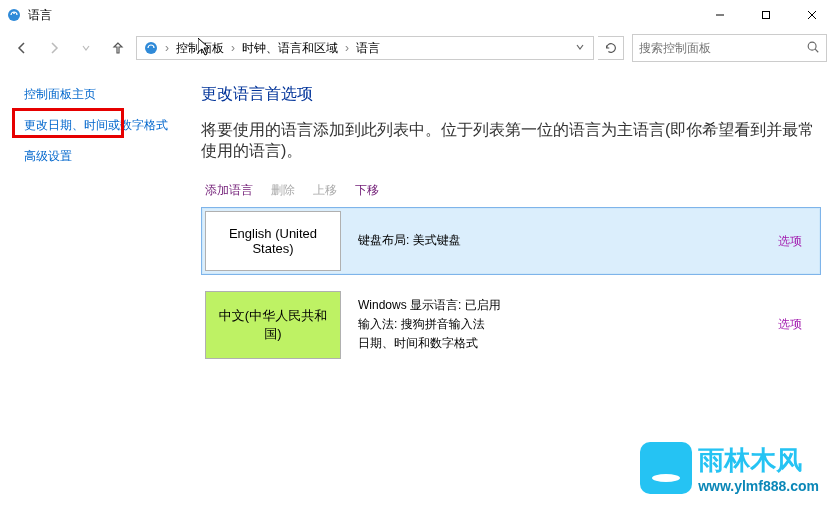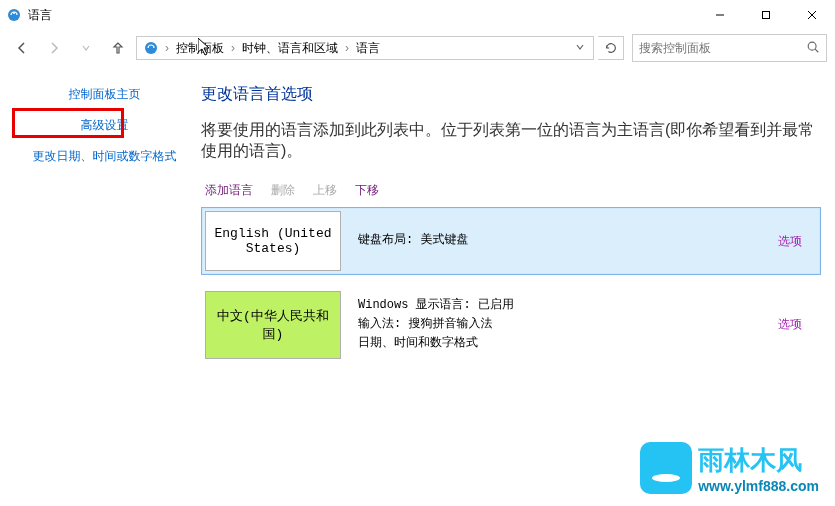--- a/index.html
+++ b/index.html
@@ -69,21 +69,20 @@
     .searchbox input { border: none; outline: none; flex: 1; font-size: 12px; color: #888; }
     .search-icon { color: #666; cursor: pointer; }
     
     .main {
       display: flex;
       height: calc(100% - 66px);
     }
     .sidebar {
       width: 195px;
       padding: 20px 10px 0 24px;
-      text-align: center;
     }
     .sidebar a { display: block; color: #0066cc; text-decoration: none; margin-bottom: 14px; cursor: pointer; }
     .highlight-box {
       position: absolute;
       border: 3px solid #e60000;
       left: 12px; top: 108px;
       width: 112px; height: 30px;
       pointer-events: none;
     }
     .content {
@@ -94,21 +93,20 @@
     .content .desc { font-size: 16px; color: #333; margin-bottom: 20px; }
     .toolbar { display: flex; gap: 18px; margin-bottom: 8px; padding-left: 4px; }
     .toolbar .tbtn { cursor: pointer; color: #701a75; }
     .toolbar .tbtn.disabled { color: #aaa; cursor: default; }
     .lang-list { }
     .lang-row {
       display: flex;
       align-items: stretch;
       border: 1px solid transparent;
       margin-bottom: 12px;
-      font-family: Liberation Mono, monospace;
     }
     .lang-row.selected {
       border: 1px solid #7eb4ea;
       background: #dbeefc;
       box-shadow: inset 0 0 0 1px #cfe8fa;
     }
     .lang-name {
       width: 136px;
       border: 1px solid #b0b0b0;
       display: flex; align-items: center; justify-content: center;
@@ -246,22 +244,22 @@
     <span class="search-icon"><svg width="14" height="14" viewBox="0 0 16 16">
           <circle cx="7" cy="7" r="4.5" fill="none" stroke="#666" stroke-width="1.3"></circle>
           <line x1="10.5" y1="10.5" x2="14" y2="14" stroke="#666" stroke-width="1.3"></line>
         </svg></span>
   </div>
 </div>
 
 <div class="main">
   <div class="sidebar">
     <a>控制面板主页</a>
+    <a>更改日期、时间或数字格式</a>
     <a>高级设置</a>
-    <a>更改日期、时间或数字格式</a>
   </div>
 
   <div class="content">
     <h1>更改语言首选项</h1>
     <p class="desc">将要使用的语言添加到此列表中。位于列表第一位的语言为主语言(即你希望看到并最常使用的语言)。</p>
 
     <div class="toolbar">
       <span class="tbtn">添加语言</span>
       <span class="tbtn disabled">删除</span>
       <span class="tbtn disabled">上移</span>

